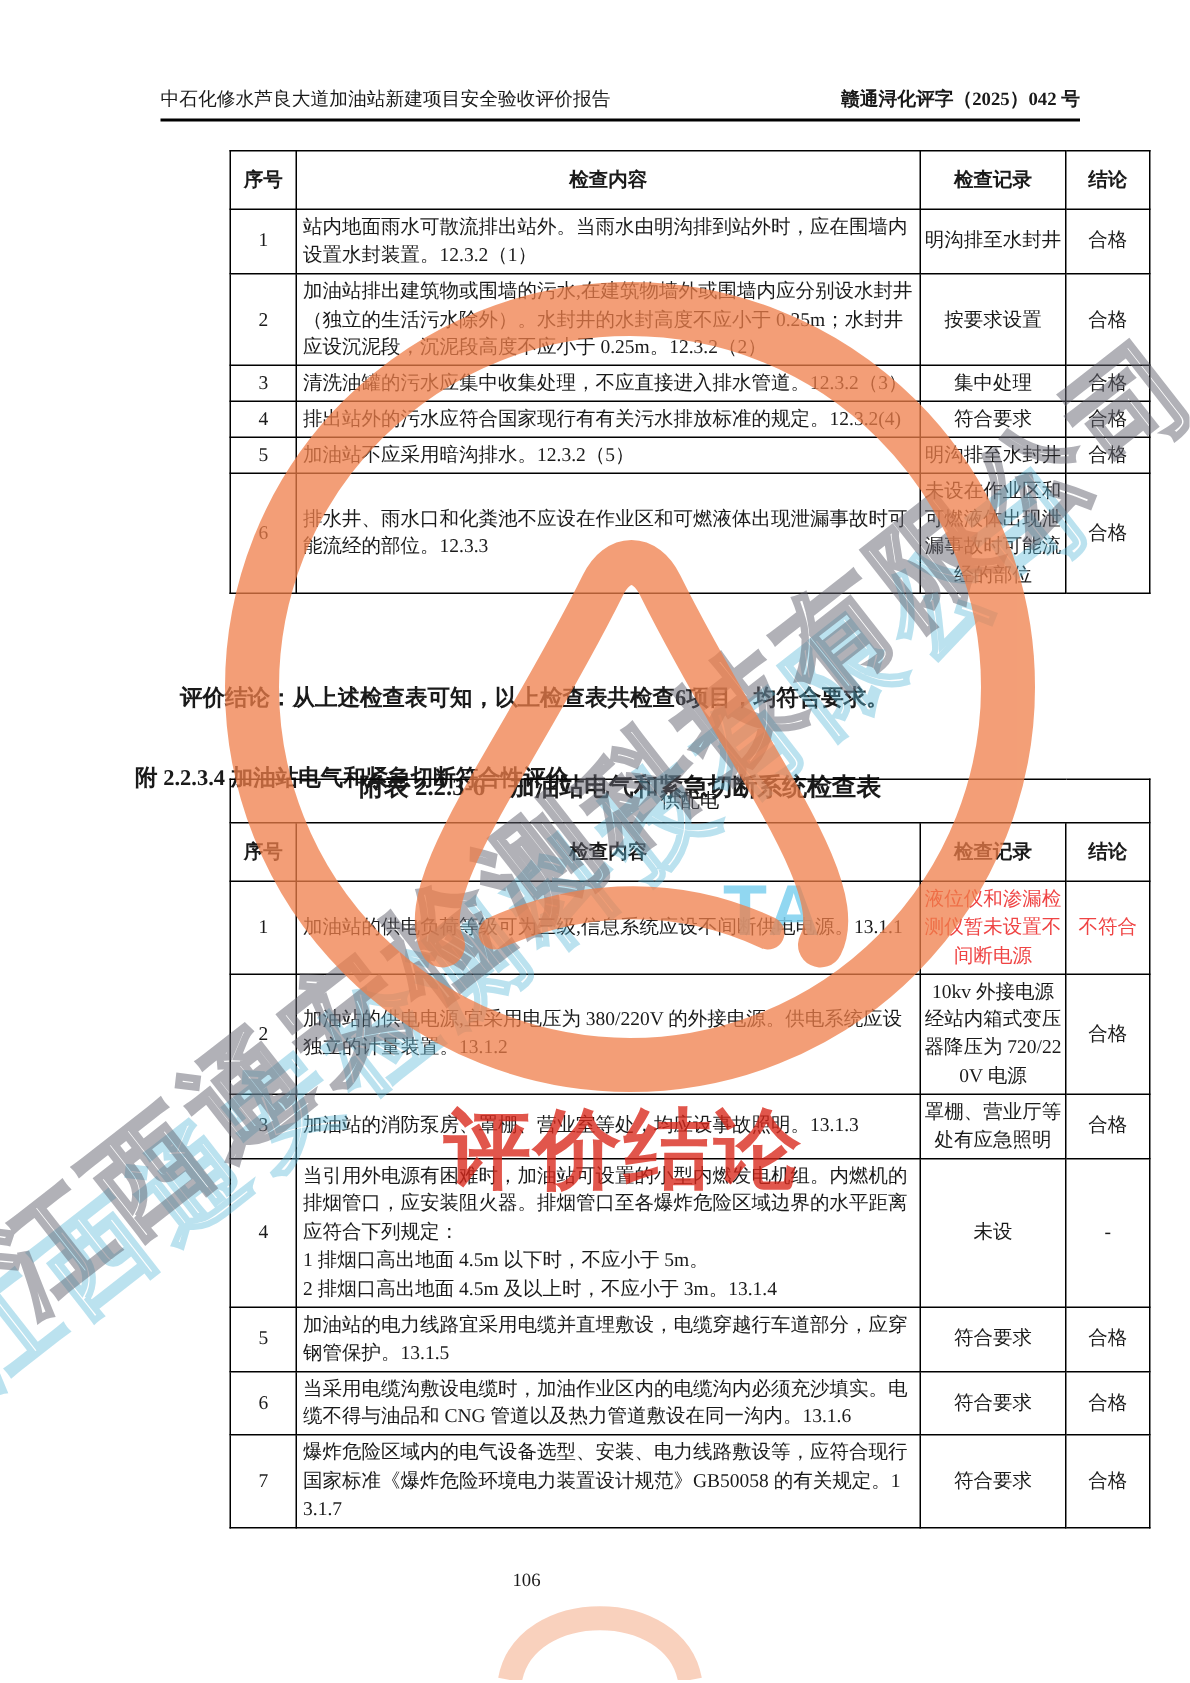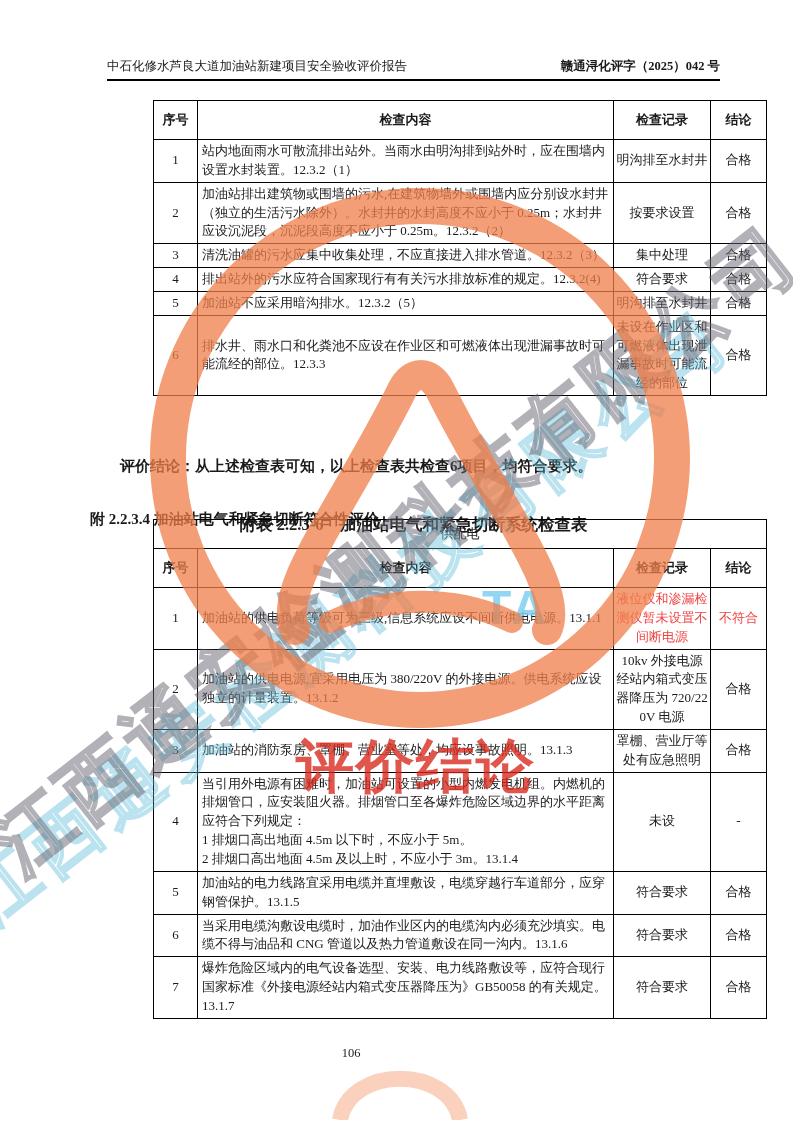--- a/index.html
+++ b/index.html
@@ -246,21 +246,21 @@
           <td>合格</td>
         </tr>
         <tr>
           <td>6</td>
           <td class="content-cell">当采用电缆沟敷设电缆时，加油作业区内的电缆沟内必须充沙填实。电缆不得与油品和 CNG 管道以及热力管道敷设在同一沟内。13.1.6</td>
           <td>符合要求</td>
           <td>合格</td>
         </tr>
         <tr>
           <td>7</td>
-          <td class="content-cell">爆炸危险区域内的电气设备选型、安装、电力线路敷设等，应符合现行国家标准《外接电源经站内箱式变压器降压为》GB50058 的有关规定。13.1.7</td>
+          <td class="content-cell">爆炸危险区域内的电气设备选型、安装、电力线路敷设等，应符合现行国家标准《爆炸危险环境电力装置设计规范》GB50058 的有关规定。13.1.7</td>
           <td>符合要求</td>
           <td>合格</td>
         </tr>
       </tbody>
   </table>
 
   <div class="page-number">106</div>
 
   <div class="wm wm-diag-gray">江西通安检测科技有限公司</div>
   <div class="wm wm-diag-cyan">江西通安检测科技有限公司</div>

